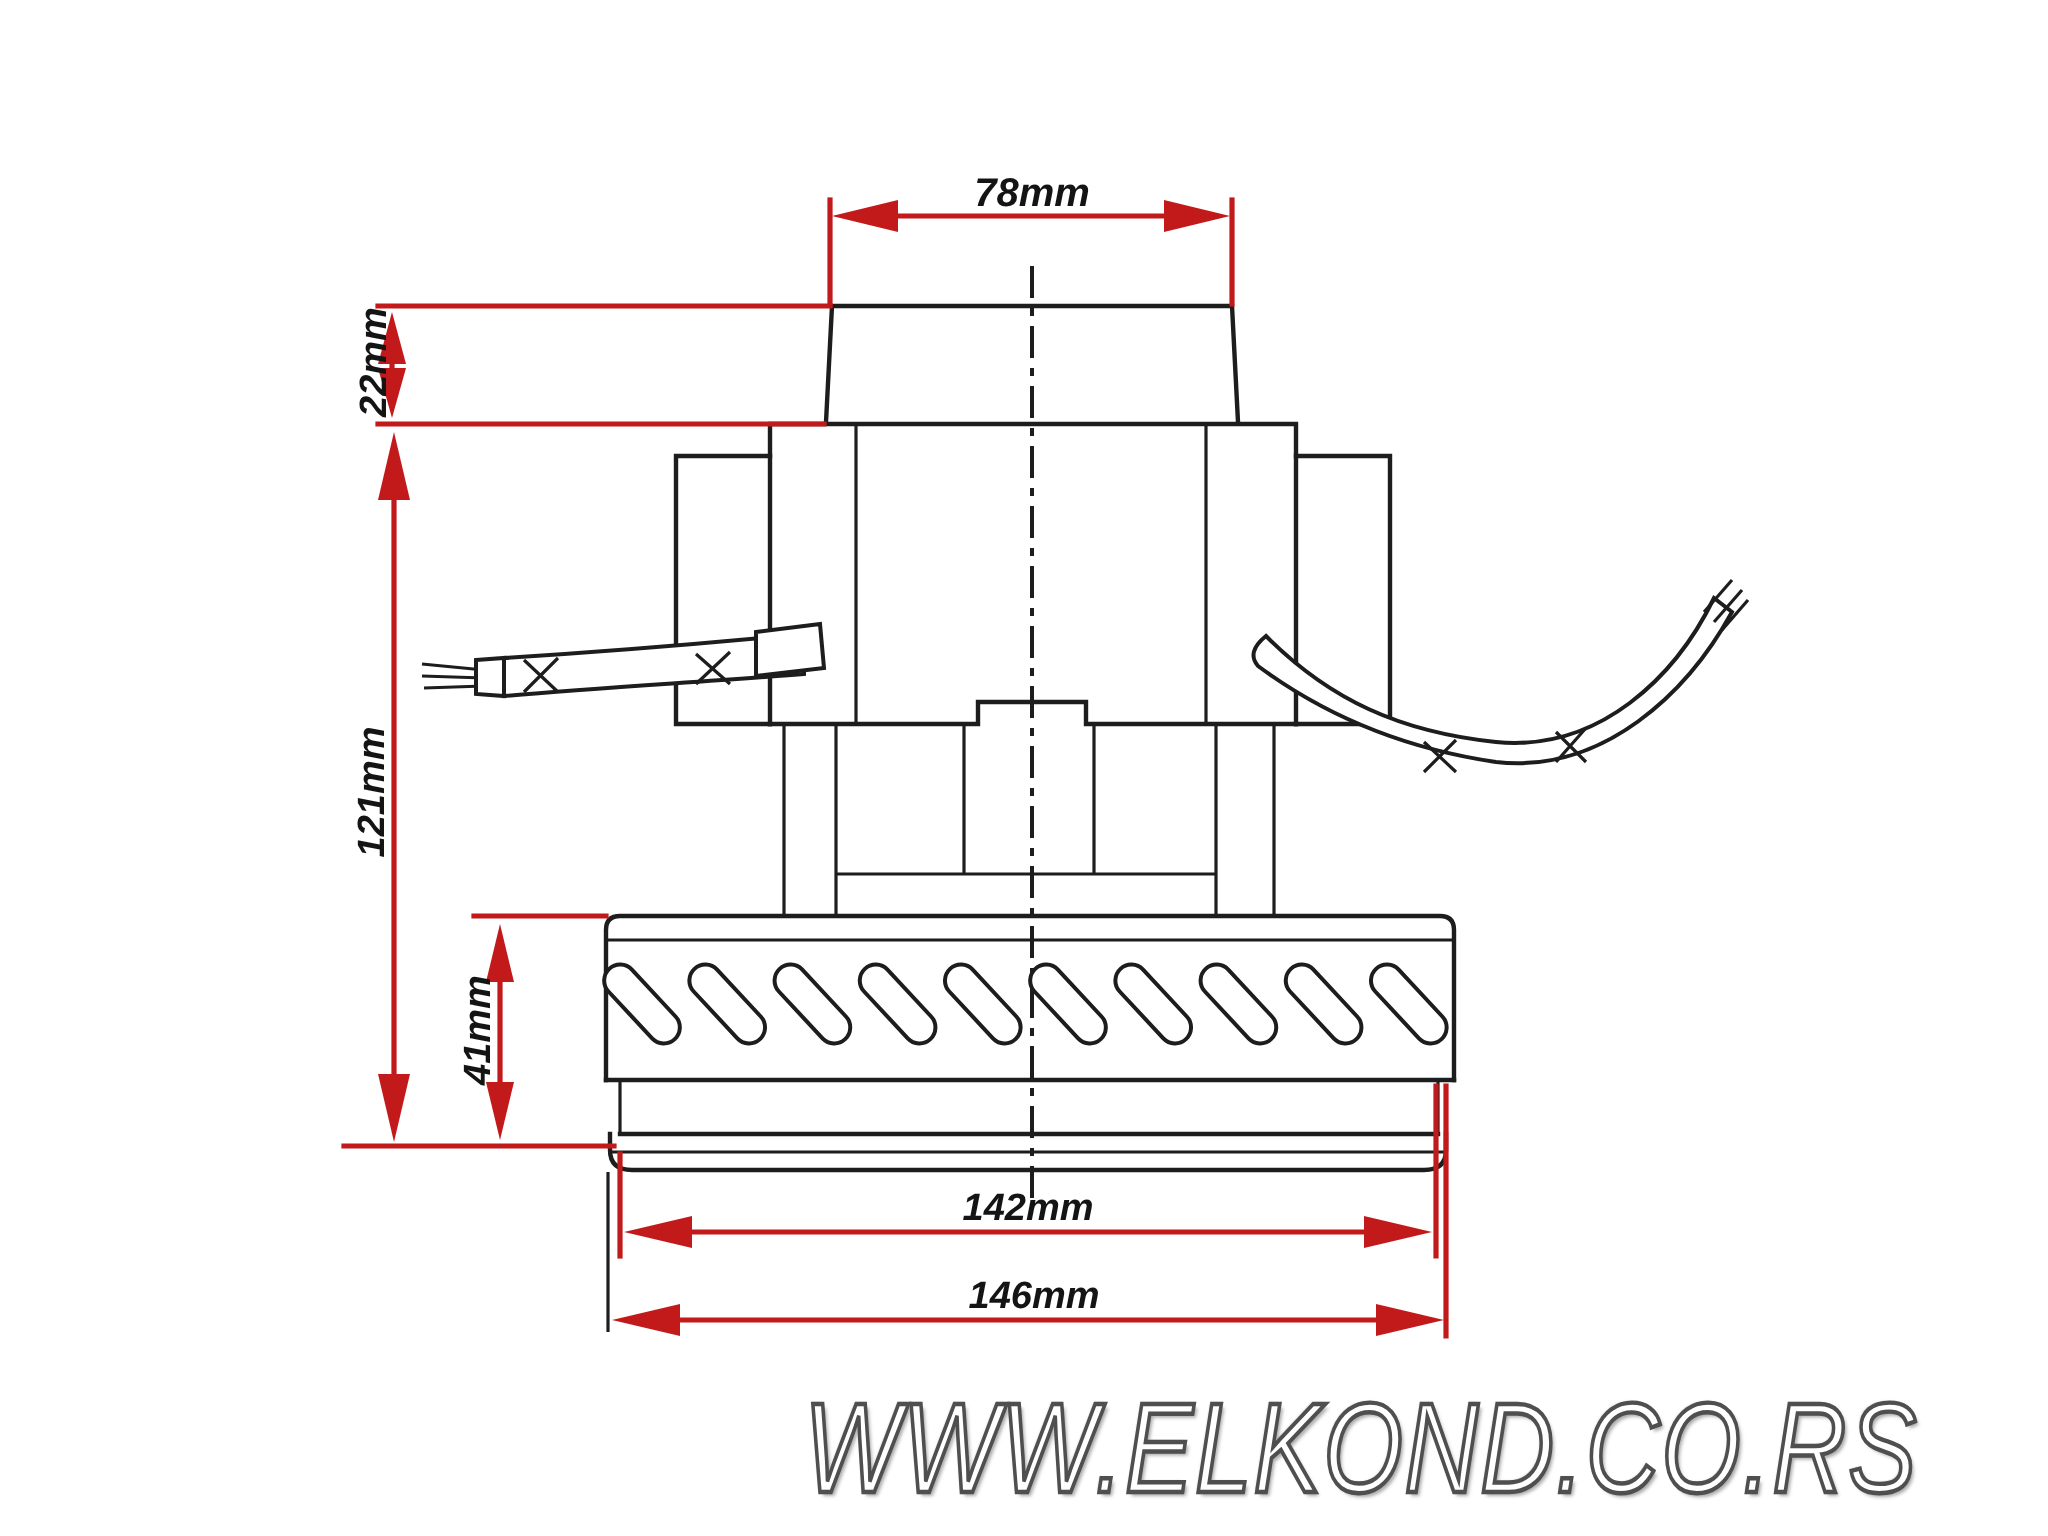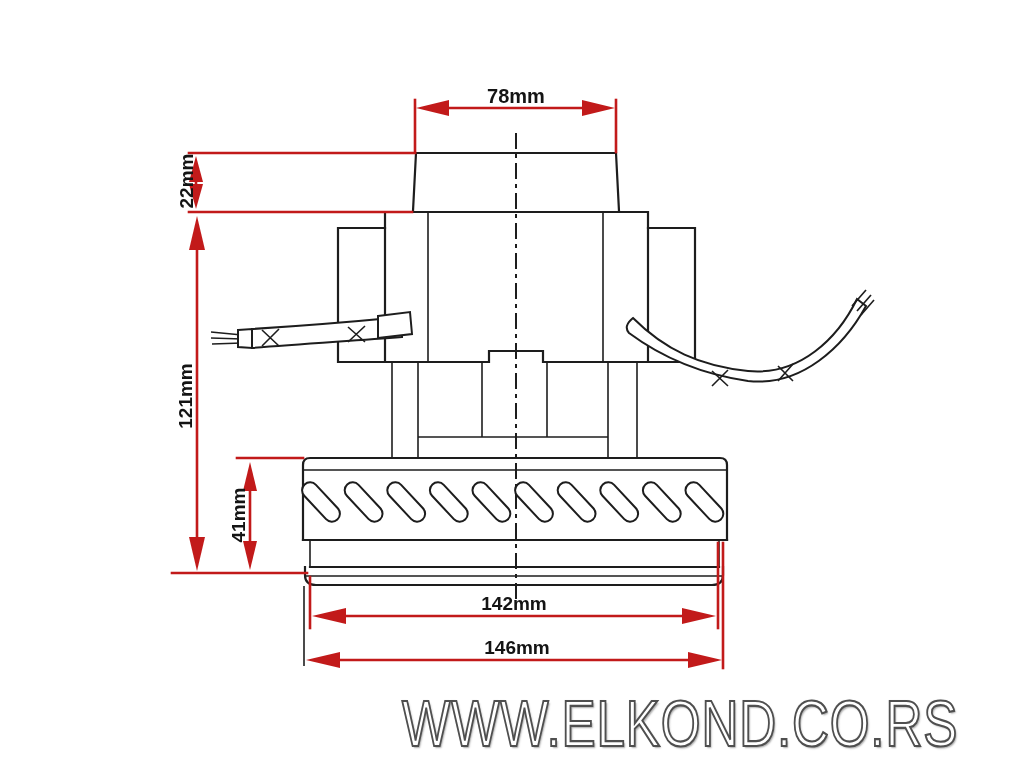--- a/index.html
+++ b/index.html
@@ -8,20 +8,21 @@
     --bg:#ffffff;
     --wm-outline:#4f4f4f;
   }
   html,body{margin:0;padding:0;background:#e8e8e8;}
   #canvas{
     position:relative;
     width:1024px;height:768px;
     background:var(--bg);
     overflow:hidden;
     font-family:"Liberation Sans",sans-serif;
+    font-style:italic;
   }
   svg{position:absolute;left:0;top:0;}
   
   .bl{stroke:var(--line);stroke-width:2.2;fill:none;stroke-linecap:square;}
   .bl-thin{stroke:var(--line);stroke-width:1.6;fill:none;}
   .wf{stroke:var(--line);stroke-width:2;fill:#ffffff;}
   .center{stroke:var(--line);stroke-width:2;fill:none;stroke-dasharray:16 5 4 5;}
   
   .rl{stroke:var(--dim);stroke-width:2.6;fill:none;stroke-linecap:square;}
   .ra{fill:var(--dim);stroke:none;}

